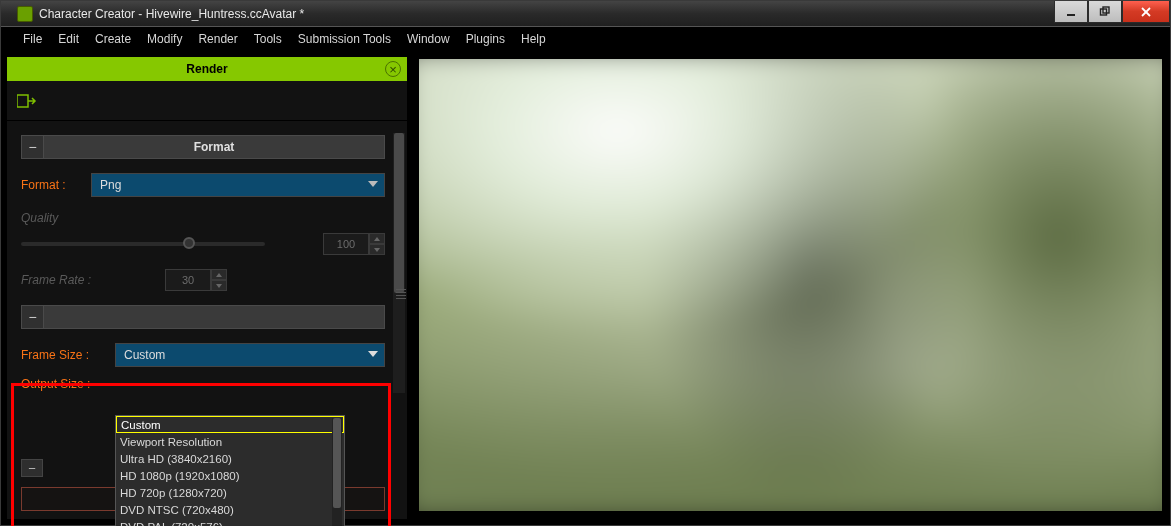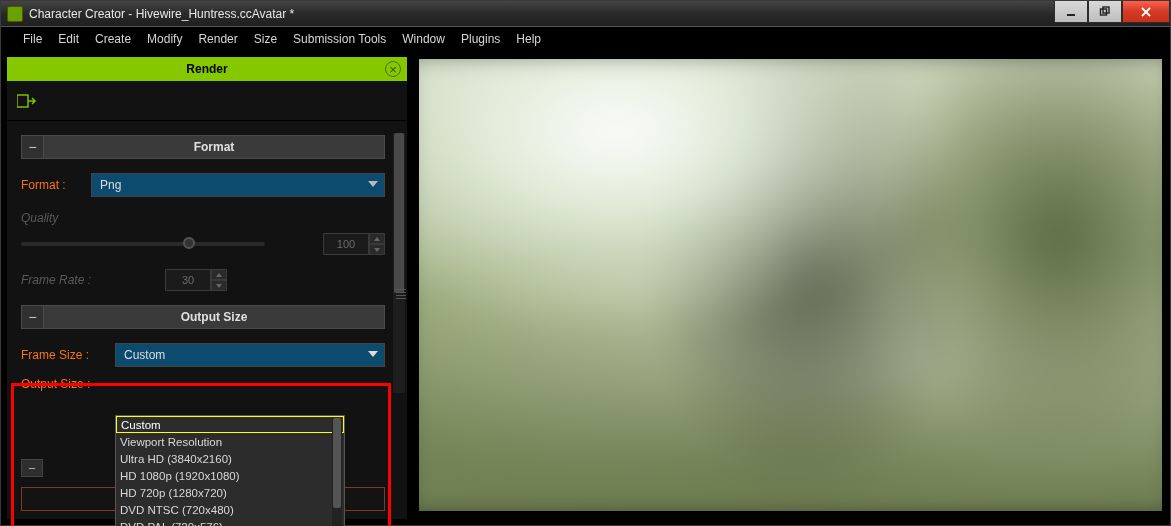--- a/index.html
+++ b/index.html
@@ -2,21 +2,21 @@
 <html><head>
 <meta charset="utf-8">
 <style>
   * { box-sizing: border-box; margin: 0; padding: 0; font-family: Tahoma, Arial, sans-serif; }
   html, body { width: 1171px; height: 526px; background: #000; overflow: hidden; }
 
   
   .win-frame { position: absolute; top:0; left:0; width:1171px; height:526px; border:1px solid #3a3a3a; background:#000; }
   .titlebar { position:absolute; top:0; left:0; right:0; height:26px;
               background: linear-gradient(to bottom,#444 0%, #2a2a2a 50%, #1f1f1f 100%);
-              display:flex; align-items:center; padding-left:6px; border-bottom:1px solid #555; }
+              display:flex; align-items:center; padding-left:16px; border-bottom:1px solid #555; }
   .titlebar .app-icon { width:16px; height:16px; margin-right:6px;
               background:#6aa000; border:1px solid #475b00; border-radius:2px; }
   .titlebar .title-text { color:#e8e8e8; font-size:12px; }
   .win-ctrls { position:absolute; top:0; right:0; height:22px; display:flex; }
   .win-btn { width:34px; height:22px; border:1px solid #2b2b2b; border-top:none;
              display:flex; align-items:center; justify-content:center;
              background: linear-gradient(to bottom,#d9d9d9 0%,#bdbdbd 100%);
              color:#222; font-size:10px; }
   .win-btn.close { width:48px; background: linear-gradient(to bottom,#ff604f 0%,#d43a24 50%,#c9301b 100%);
                    color:#fff; }
@@ -126,21 +126,21 @@
       </div>
     </div>
   </div>
 
   <div class="menubar">
     <div class="mi">File</div>
     <div class="mi">Edit</div>
     <div class="mi">Create</div>
     <div class="mi">Modify</div>
     <div class="mi">Render</div>
-    <div class="mi">Size</div>
+    <div class="mi">Tools</div>
     <div class="mi">Submission Tools</div>
     <div class="mi">Window</div>
     <div class="mi">Plugins</div>
     <div class="mi">Help</div>
   </div>
 
   <div class="work-area">
 
     <div class="left-panel">
       <div class="panel-header">
@@ -208,21 +208,20 @@
               <div class="spin-btn">
                   <svg viewBox="0 0 8 6">
                     <path d="M4 5 L1 1 L7 1 Z" fill="#666"></path>
                   </svg>
                 </div>
             </div>
           </div>
 
           <div class="section-header" style="margin-top:4px">
             <div class="collapse">−</div>
-            <div class="sh-text">Output Size</div>
           </div>
 
           <div class="field-row" style="margin-bottom:10px">
             <div class="label" style="width:94px">Frame Size :</div>
             <div class="dropdown open">
               <span>Custom</span>
               <div class="dd-arrow"></div>
             </div>
           </div>
 

